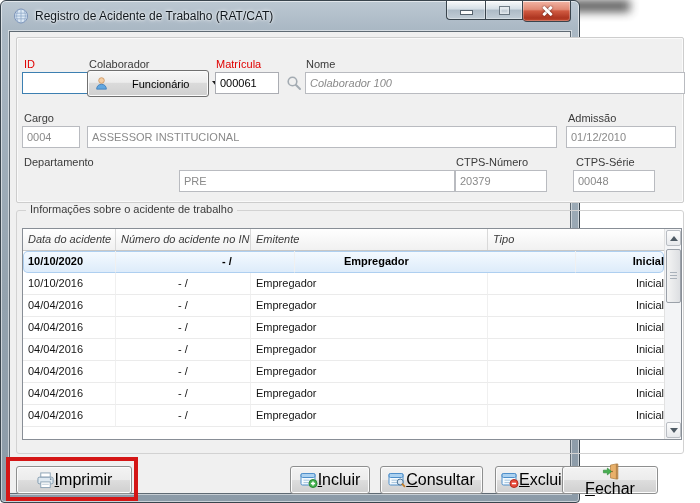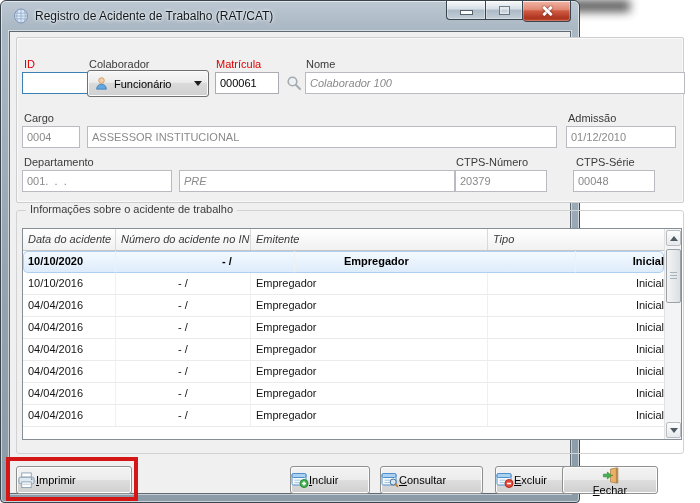--- a/index.html
+++ b/index.html
@@ -48,21 +48,21 @@
 
   .lbl { position:absolute; font-size:11px; color:#3a3a3a; white-space:nowrap; }
   .lbl.red { color:#e00000; }
 
   .field { position:absolute; height:22px; background:#fff; border:1px solid #abadb3;
     font-size:11px; line-height:20px; padding:0 4px; color:#000; white-space:pre; overflow:hidden; }
   .field.disabled { color:#8a8a8a; border-color:#b9bbc0; }
   .field.focused { border-color:#3c7fb1; }
 
   .combobox { position:absolute; left:77px; top:38px; width:122px; height:27px;
-    border:1px solid #707070; border-radius:3px; display:flex; align-items:center; gap:5px; padding:0 6px;
+    border:1px solid #707070; border-radius:3px; display:flex; align-items:center; gap:23px; padding:0 6px;
     background:linear-gradient(180deg,#f7f7f7,#ececec 45%,#dadada 50%,#d0d0d0);
     box-shadow:inset 0 0 0 1px #fbfbfb; font-size:11px; color:#000; }
   .combo-arrow { margin-left:auto; width:0; height:0; border-left:4px solid transparent;
     border-right:4px solid transparent; border-top:5px solid #1c1c1c; }
 
   .search-btn { position:absolute; left:276px; top:43px; width:16px; height:16px; }
 
   
   .groupbox { position:absolute; left:6px; top:178px; width:668px; height:244px;
     border:1px solid #d2d2d2; border-radius:3px; }
@@ -100,22 +100,22 @@
   .tri-down { width:0; height:0; border-left:4px solid transparent; border-right:4px solid transparent;
     border-top:5px solid #4e5a64; }
   .scroll-thumb { position:absolute; left:1px; top:20px; width:15px; height:54px;
     background:linear-gradient(90deg,#f4f4f4,#dddfe2); border:1px solid #9ba1a9; border-radius:2px; }
   .scroll-thumb::after { content:""; position:absolute; left:3px; right:3px; top:50%; margin-top:-4px;
     height:8px; background:repeating-linear-gradient(180deg,#a9b1ba 0 1px,transparent 1px 3px); }
 
   
   .btn { position:absolute; top:434px; height:28px; border:1px solid #8e8f8f; border-radius:3px;
     background:linear-gradient(180deg,#f3f3f3,#ececec 48%,#dddddd 52%,#cfcfcf);
-    box-shadow:inset 0 0 0 1px #fcfcfc; display:flex; align-items:center; 
-    font-size:11px; color:#000; }
+    box-shadow:inset 0 0 0 1px #fcfcfc; display:flex; align-items:center; justify-content:center;
+    font-size:16px; color:#000; }
   .btn .mn { display:inline-block; }
   .btn .mn::first-letter { text-decoration:underline; }
   .btn-imprimir { left:6px;  width:116px; }
   .btn-incluir  { left:280px; width:80px; }
   .btn-consultar{ left:370px; width:103px; }
   .btn-excluir  { left:485px; width:78px; }
   .btn-fechar   { left:552px; width:96px;flex-direction:column; }
 
   .red-annotation { position:absolute; left:5px; top:456px; width:132px; height:44px;
     border:4px solid #d41616; z-index:30; }
@@ -186,22 +186,21 @@
       <div class="field disabled" style="left:295px;top:40px;width:380px;font-style:italic;">Colaborador 100</div>
 
       <span class="lbl" style="left:14px;top:80px;">Cargo</span>
       <div class="field disabled" style="left:12px;top:94px;width:58px;">0004</div>
       <div class="field disabled" style="left:77px;top:94px;width:470px;">ASSESSOR INSTITUCIONAL</div>
 
       <span class="lbl" style="left:558px;top:80px;">Admissão</span>
       <div class="field disabled" style="left:556px;top:94px;width:110px;">01/12/2010</div>
 
       <span class="lbl" style="left:14px;top:124px;">Departamento</span>
-      <div class="field disabled" style="left:12px;top:138px;width:150px;">001.  .  .</div>
-      <div class="field disabled" style="left:169px;top:138px;width:276px;font-style:italic;">PRE</div>
+      <div class="field disabled" style="left:169px;top:138px;width:276px;">PRE</div>
 
       <span class="lbl" style="left:446px;top:124px;">CTPS-Número</span>
       <div class="field disabled" style="left:445px;top:138px;width:92px;">20379</div>
 
       <span class="lbl" style="left:566px;top:124px;">CTPS-Série</span>
       <div class="field disabled" style="left:563px;top:138px;width:82px;">00048</div>
 
       <div class="groupbox"></div>
       <span class="groupbox-label">Informações sobre o acidente de trabalho</span>
 

